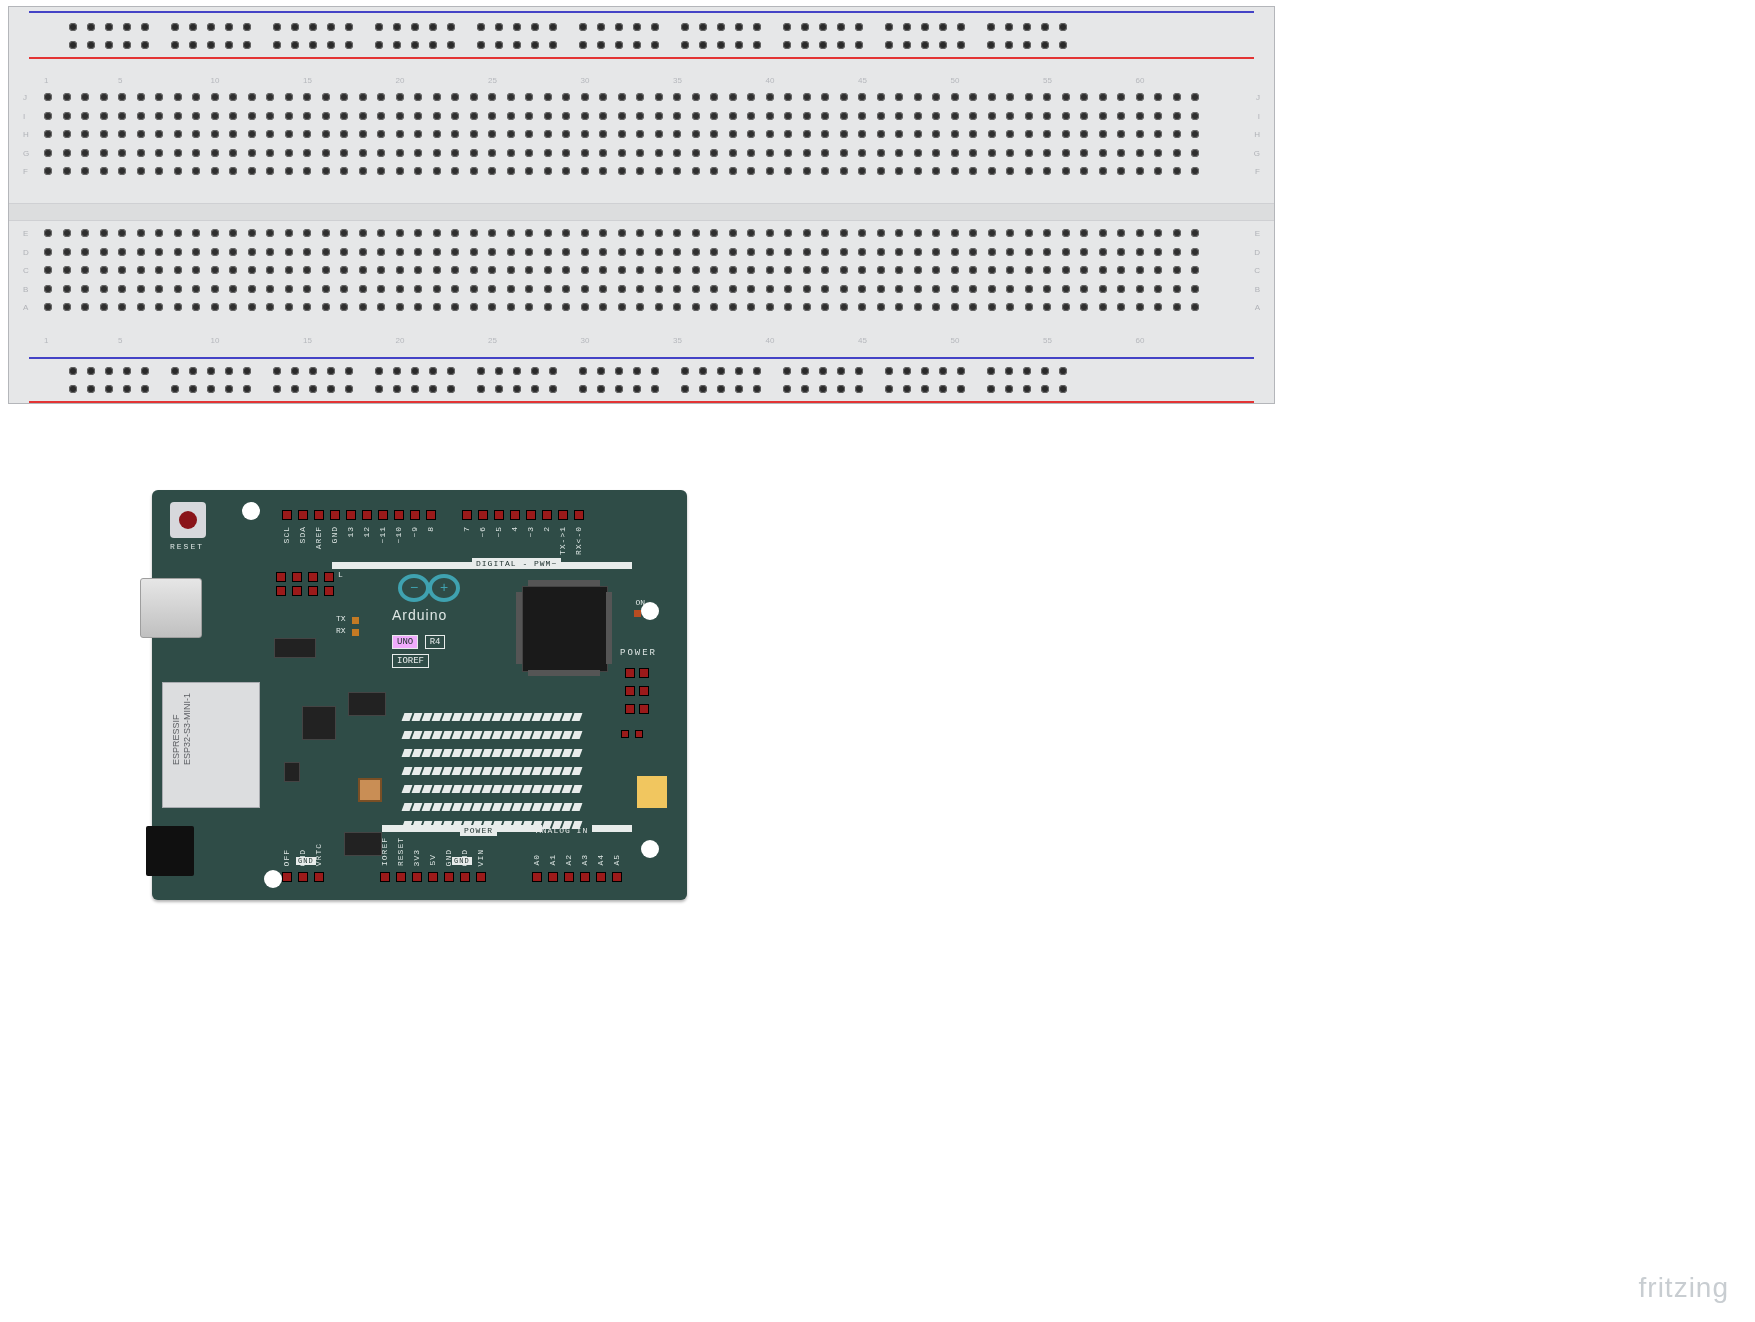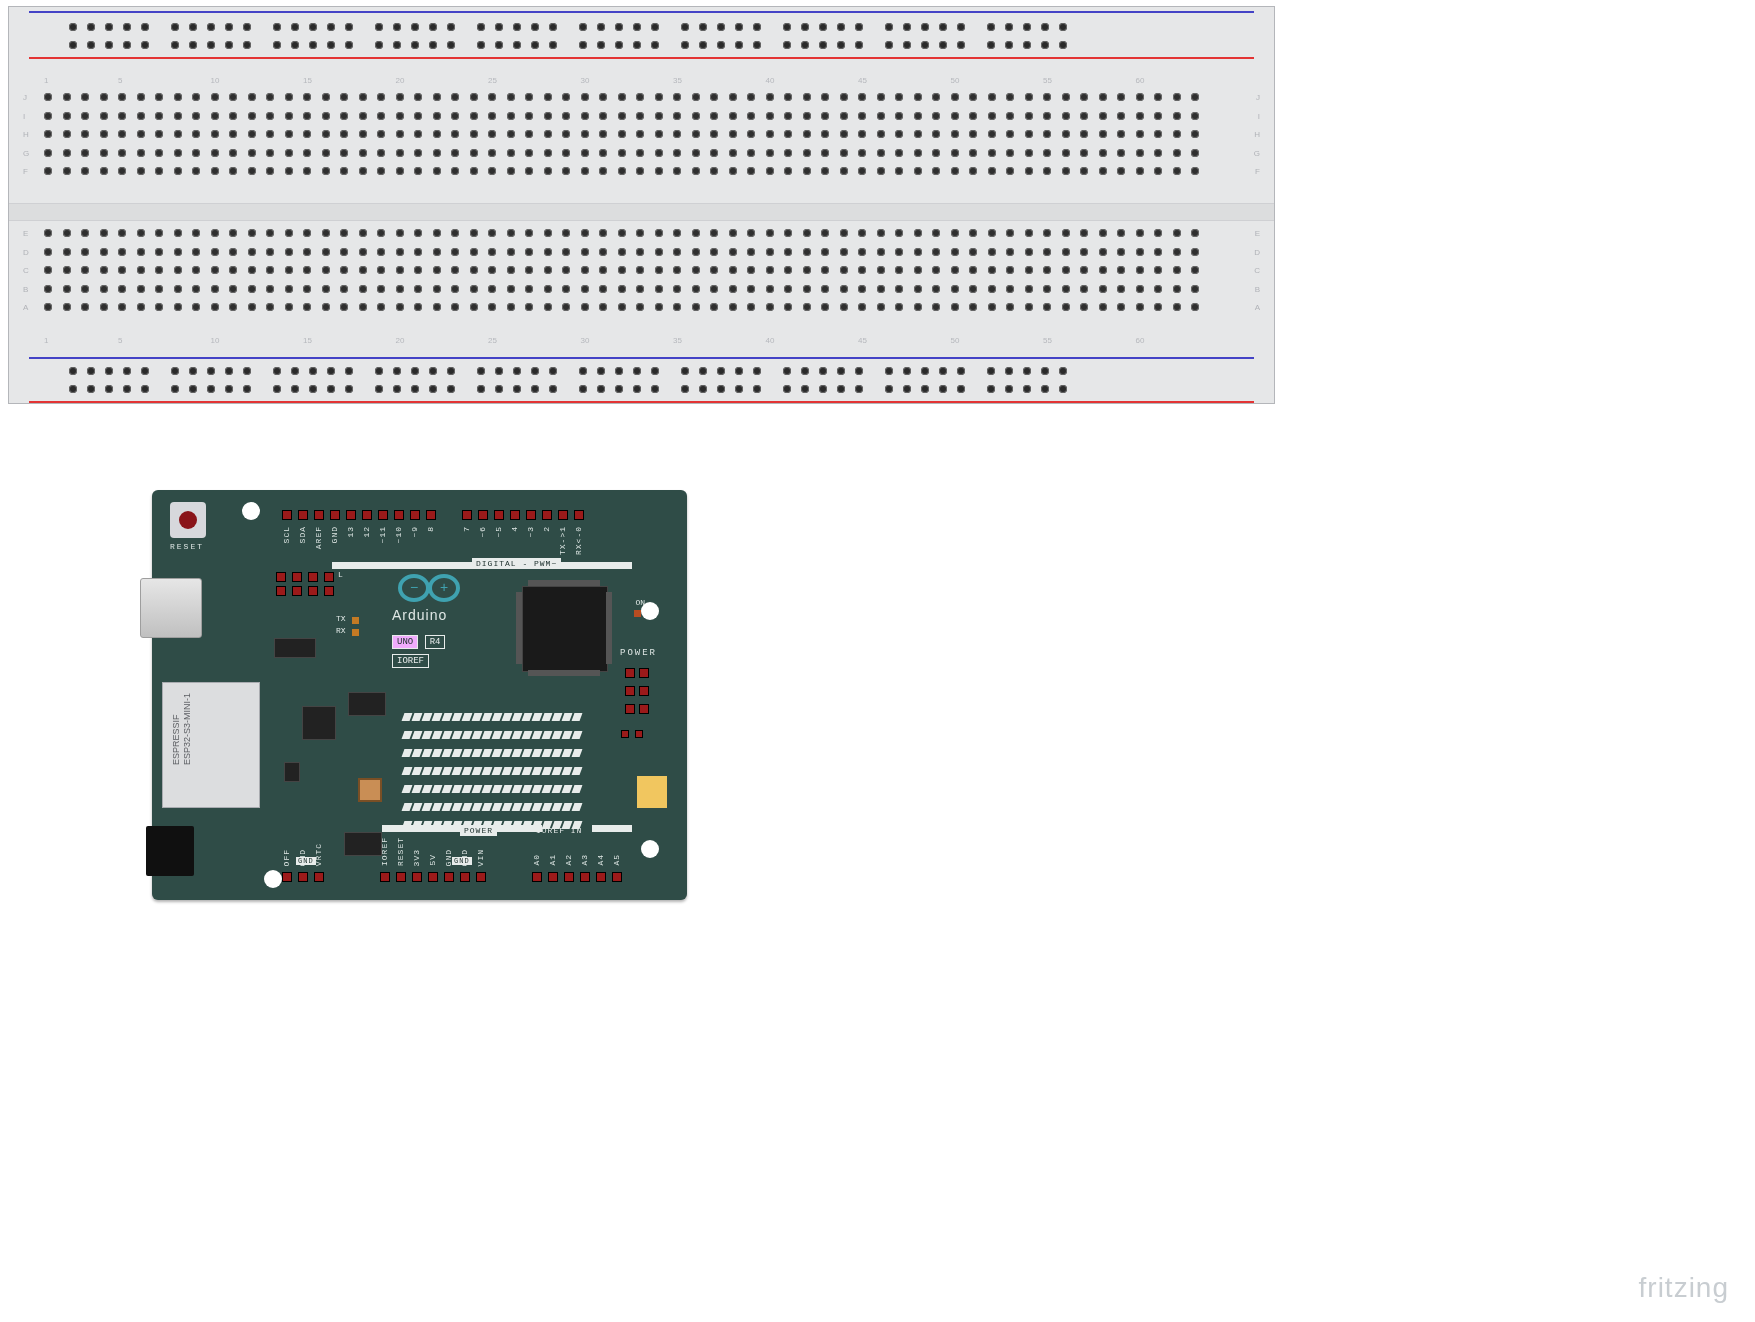--- a/index.html
+++ b/index.html
@@ -1428,21 +1428,21 @@
     <span class="p"></span><span class="p"></span><br>
     <span class="p"></span><span class="p"></span><br>
     <span class="p"></span><span class="p"></span>
   </div>
 
   <div class="smallpad" style="right:58px;top:240px"></div>
   <div class="smallpad" style="right:44px;top:240px"></div>
 
   <div class="silkbar" style="left:230px;bottom:68px;width:160px"></div>
   <span class="hlabel" style="position:absolute;left:308px;bottom:64px">POWER</span>
-  <span class="hlabel" style="position:absolute;left:380px;bottom:64px;background:transparent;color:#e8eceb">IOREF IN</span>
+  <span class="hlabel" style="position:absolute;left:380px;bottom:64px;background:transparent;color:#e8eceb">ANALOG IN</span>
   <div class="silkbar" style="left:440px;bottom:68px;width:40px"></div>
 
   <div class="header-row" id="hdrOff" style="left:130px;bottom:18px">
       <span class="ard-pin"></span>
       <span class="ard-pin"></span>
       <span class="ard-pin"></span>
     </div>
   <div id="lblOff">
       <span class="vlabel" style="left: 130px; bottom: 34px;">OFF</span>
       <span class="vlabel" style="left: 146px; bottom: 34px;">GND</span>

